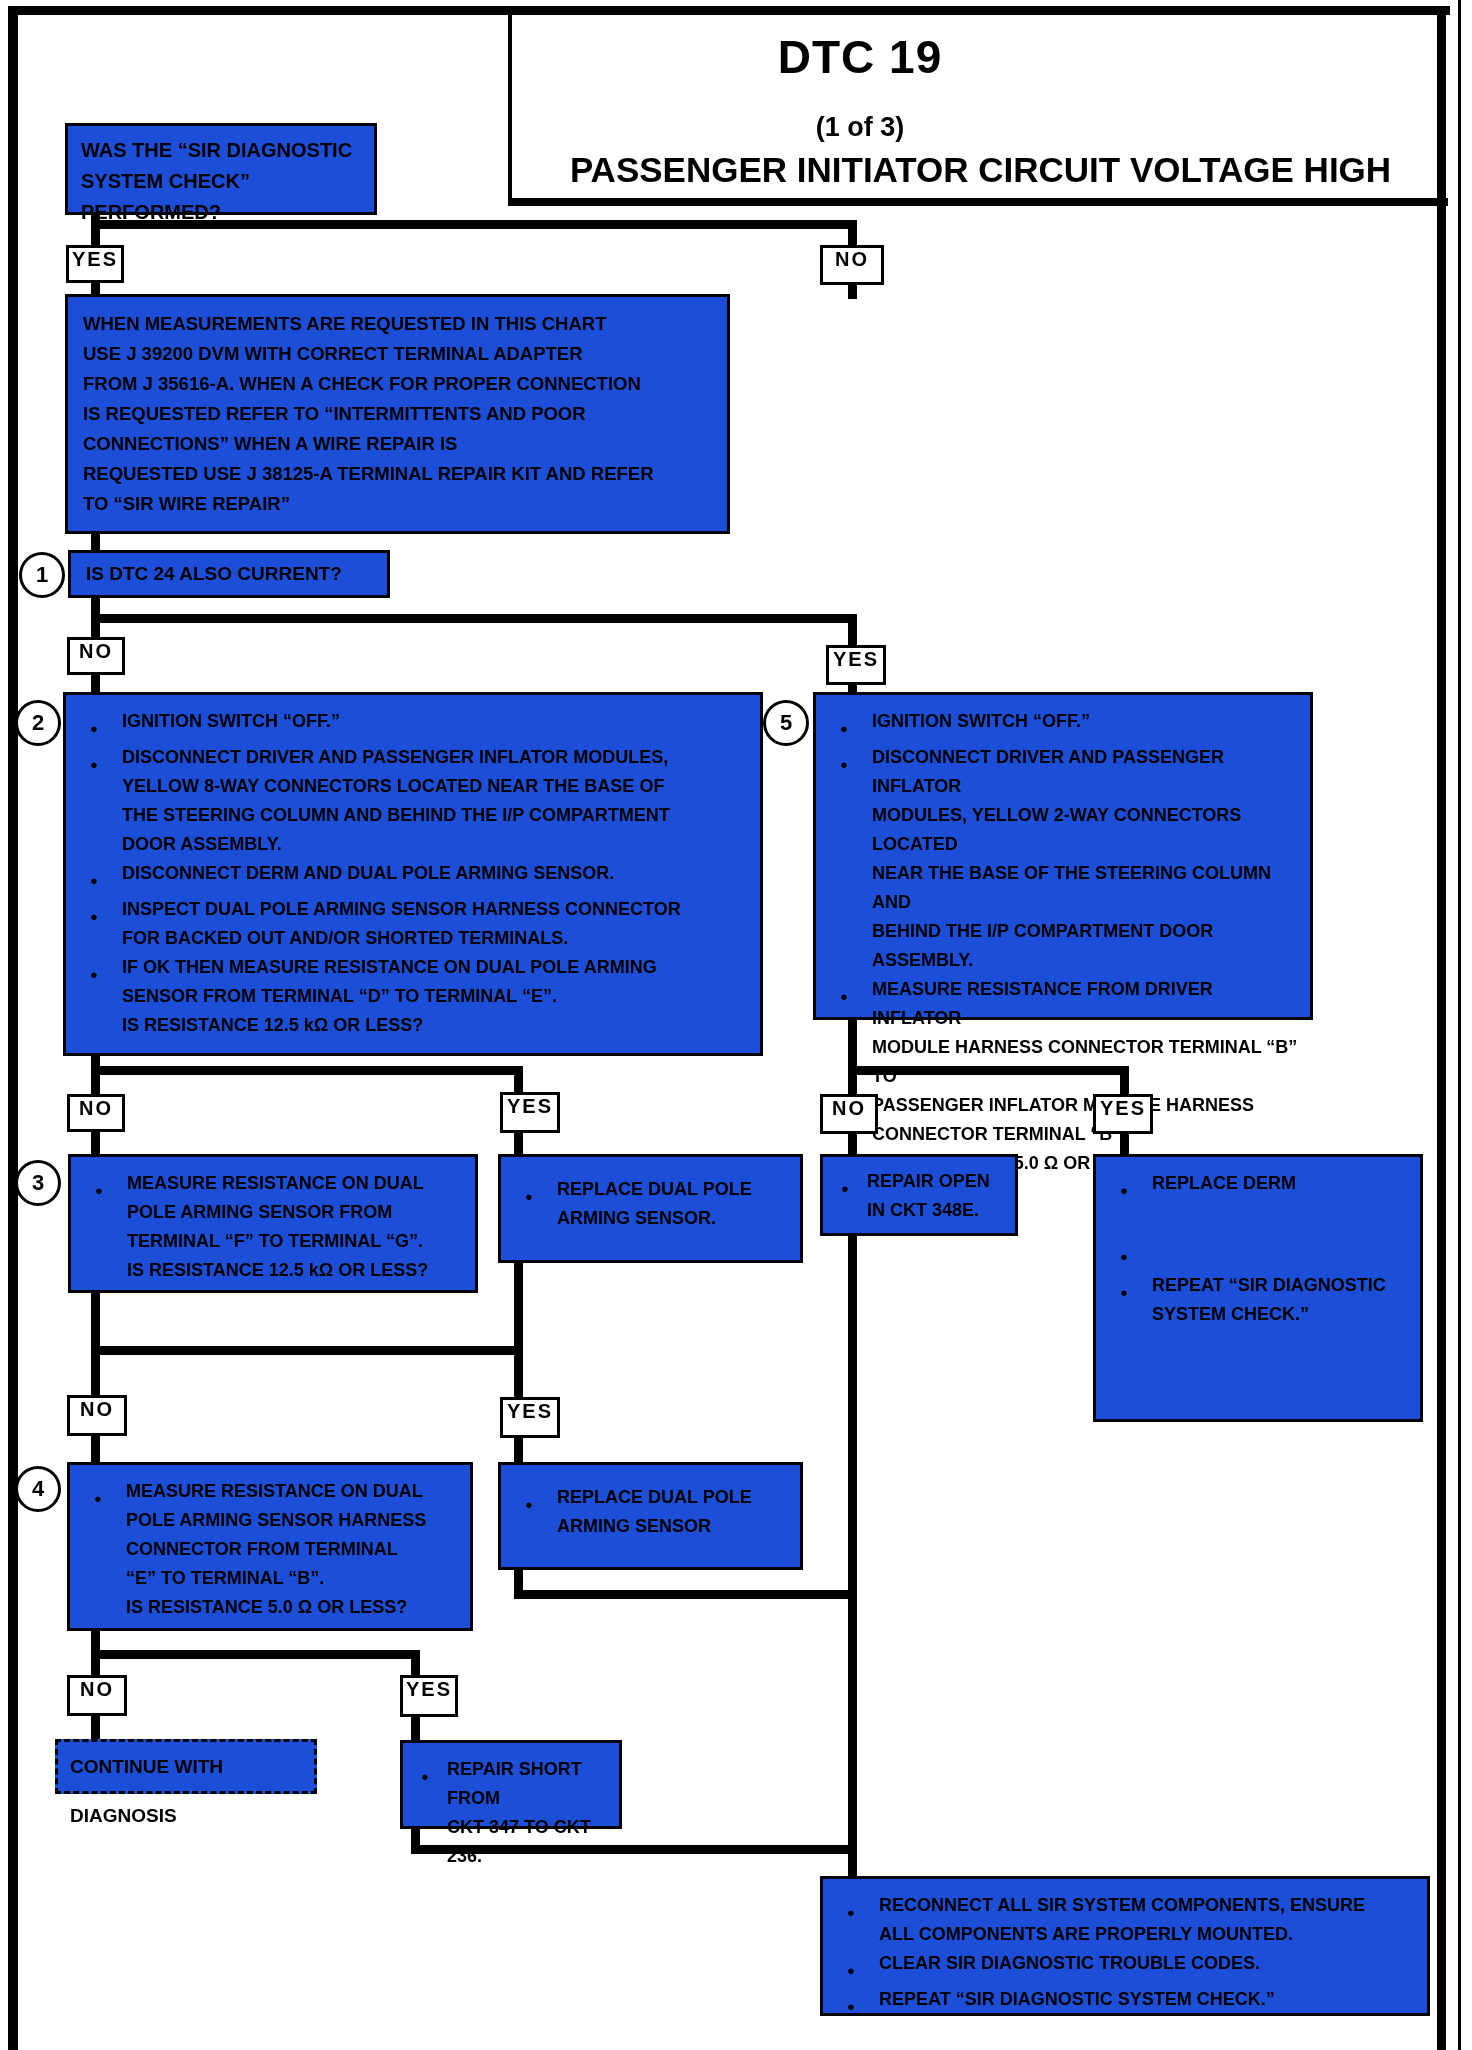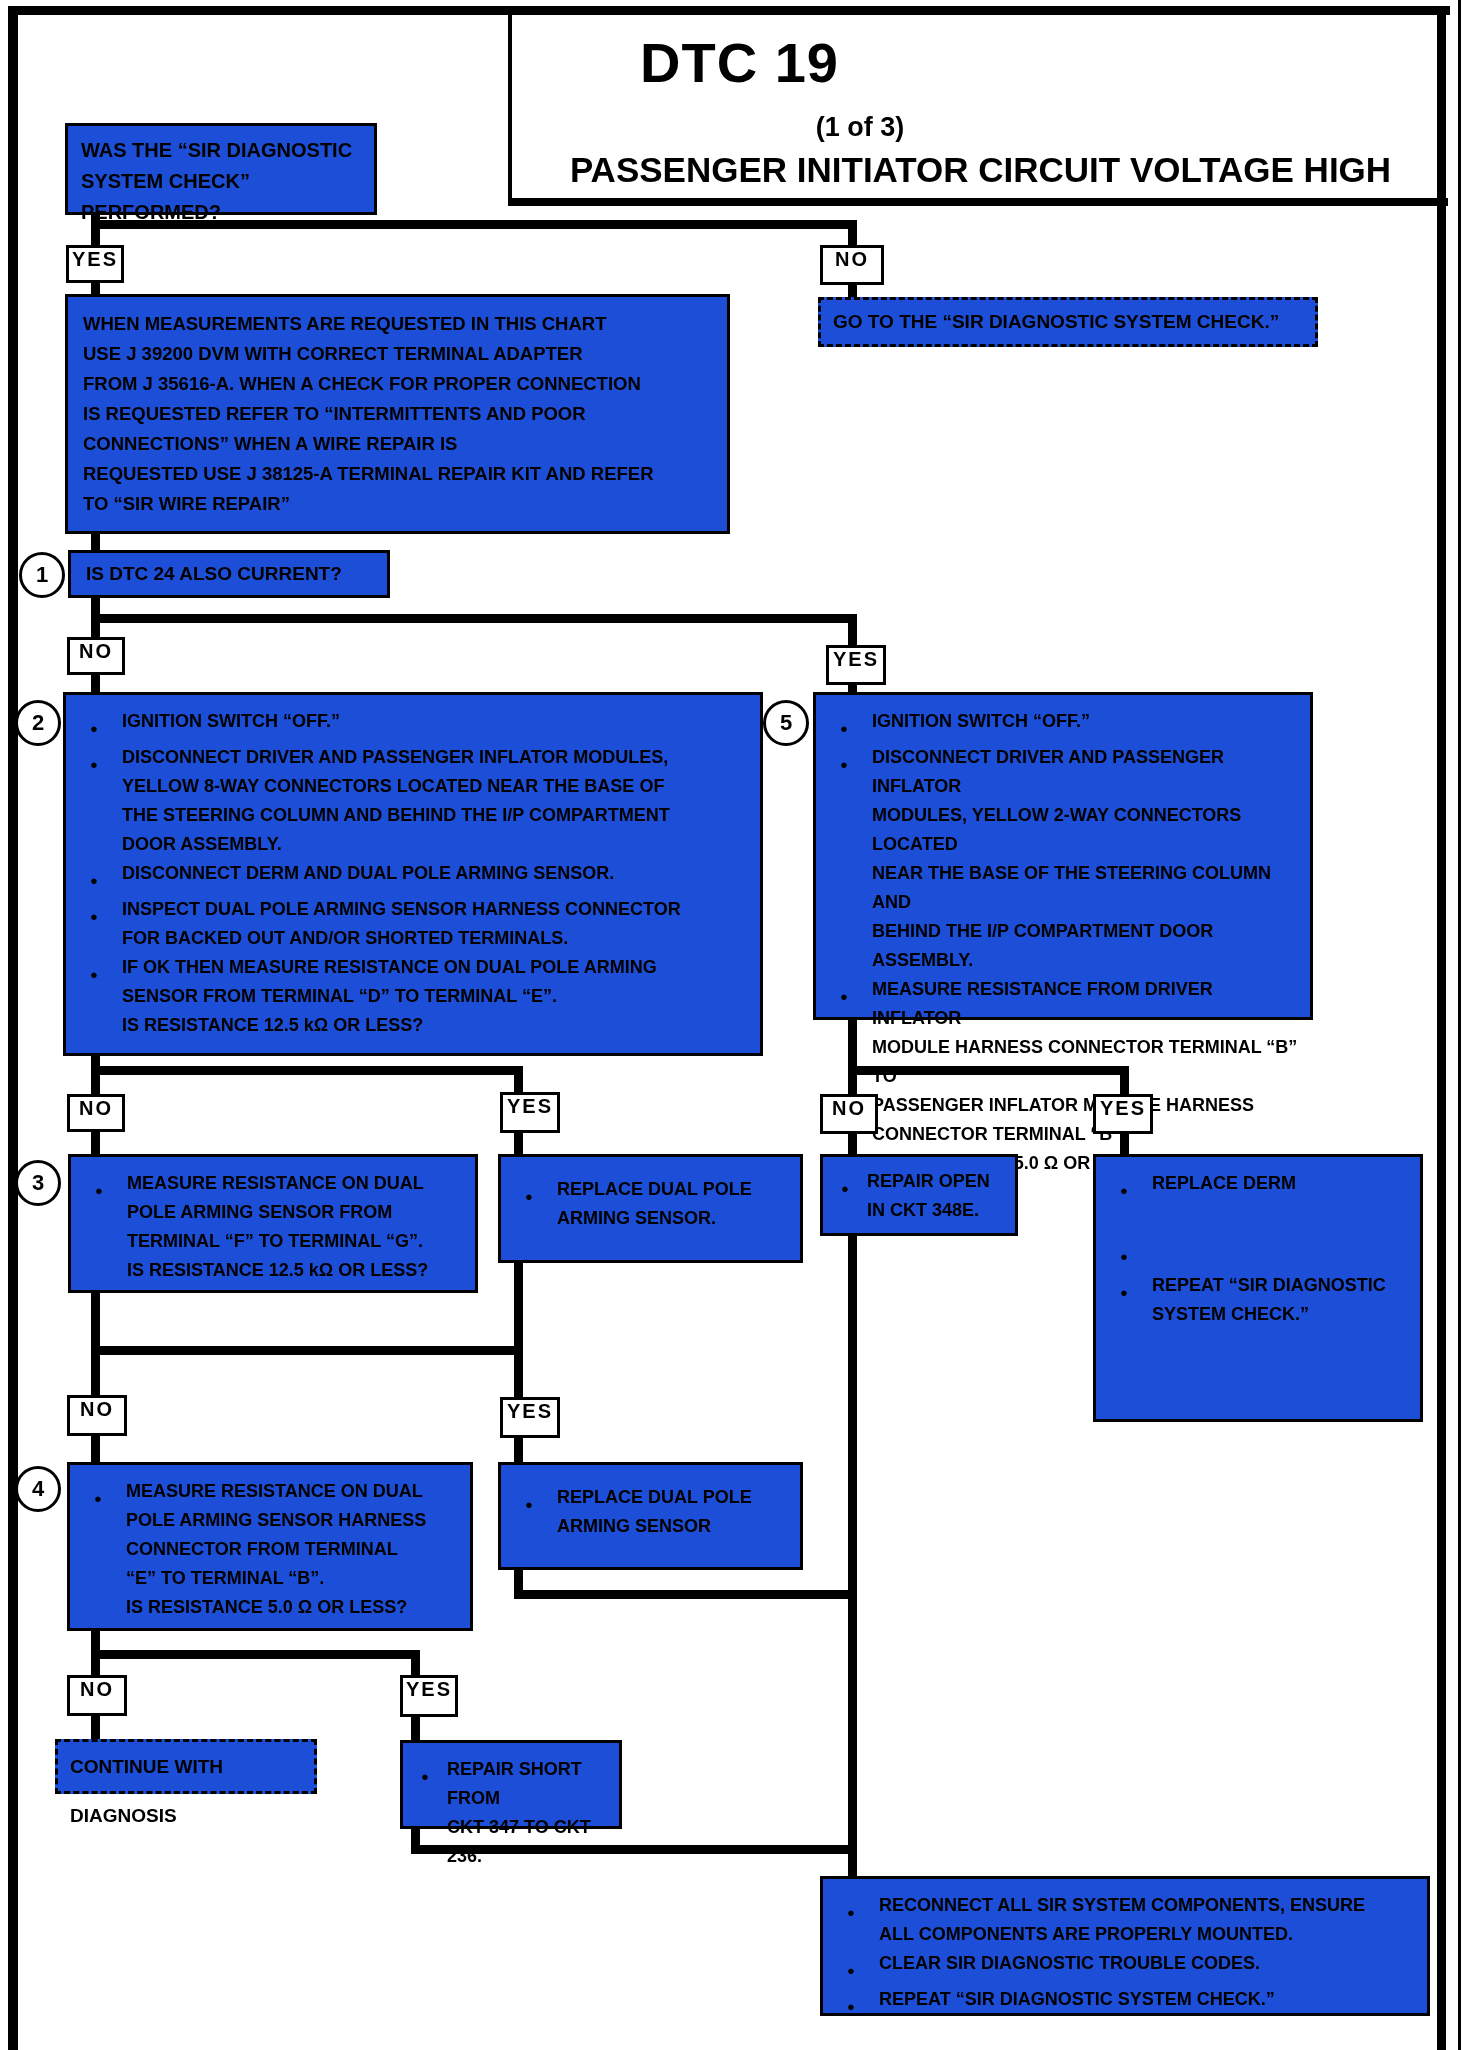--- a/index.html
+++ b/index.html
@@ -27,21 +27,21 @@
   .startText { font-size:20px; line-height:31px; padding:9px 6px 0 13px; white-space:pre-line; }
   .infoText { font-size:18.5px; line-height:30px; padding:12px 6px 0 15px; white-space:pre-line; }
   .qText { font-size:19px; line-height:42px; padding-left:15px; white-space:pre-line; }
   .gotoText { font-size:19px; line-height:44px; padding-left:12px; white-space:pre-line; }
   .contText { font-size:19px; line-height:49px; padding-left:12px; white-space:pre-line; }
   .bullets { padding:12px 8px 10px 0; }
   .brow { display:flex; }
   .brow .dot { flex:0 0 56px; text-align:center; font-size:13px; padding-top:7px; line-height:29px; }
   .brow .bt { flex:1; font-size:18px; line-height:29px; white-space:pre-line; }
   .gap { margin-top:30px; }
-  .titleDTC { position:absolute; left:640px; top:30px; width:440px; text-align:left; font-size:56px; letter-spacing:1px; }
+  .titleDTC { position:absolute; left:640px; top:30px; width:440px; text-align:center; font-size:46px; letter-spacing:1px; }
   .titlePage { position:absolute; left:640px; top:112px; width:440px; text-align:center; font-size:27px; }
   .titleSub { position:absolute; left:518px; top:150px; width:925px; text-align:center; font-size:35px; }
 </style>
 </head>
 <body>
 
 <div class="page" data-name="flowchart-page">
 
   <div class="hline" data-name="page-frame-top" style="left:8px;top:6px;width:1442px;height:9px;"></div>
   <div class="vline" data-name="page-frame-left" style="left:8px;top:6px;width:10px;height:2044px;"></div>
@@ -96,23 +96,20 @@
 SYSTEM CHECK” PERFORMED?</div>
   </div>
 
   <div class="lbl" data-name="yes-label" style="left:66px;top:245px;width:58px;height:38px;">
       <span>YES</span>
     </div>
   <div class="lbl" data-name="no-label" style="left:820px;top:245px;width:64px;height:40px;">
       <span>NO</span>
     </div>
 
-  <div class="box dashed" data-name="goto-sir-check-box" style="left:818px;top:297px;width:500px;height:50px;">
-    <div class="gotoText" data-name="goto-sir-check-text">GO TO THE “SIR DIAGNOSTIC SYSTEM CHECK.”</div>
-  </div>
 
   <div class="box" data-name="measurement-note-box" style="left:65px;top:294px;width:665px;height:240px;">
     <div class="infoText" data-name="measurement-note-text">WHEN MEASUREMENTS ARE REQUESTED IN THIS CHART
 USE J 39200 DVM WITH CORRECT TERMINAL ADAPTER
 FROM J 35616-A.  WHEN A CHECK FOR PROPER CONNECTION
 IS REQUESTED REFER TO “INTERMITTENTS AND POOR
 CONNECTIONS”  WHEN A WIRE REPAIR IS
 REQUESTED USE J 38125-A TERMINAL REPAIR KIT AND REFER
 TO “SIR WIRE REPAIR”</div>
   </div>

